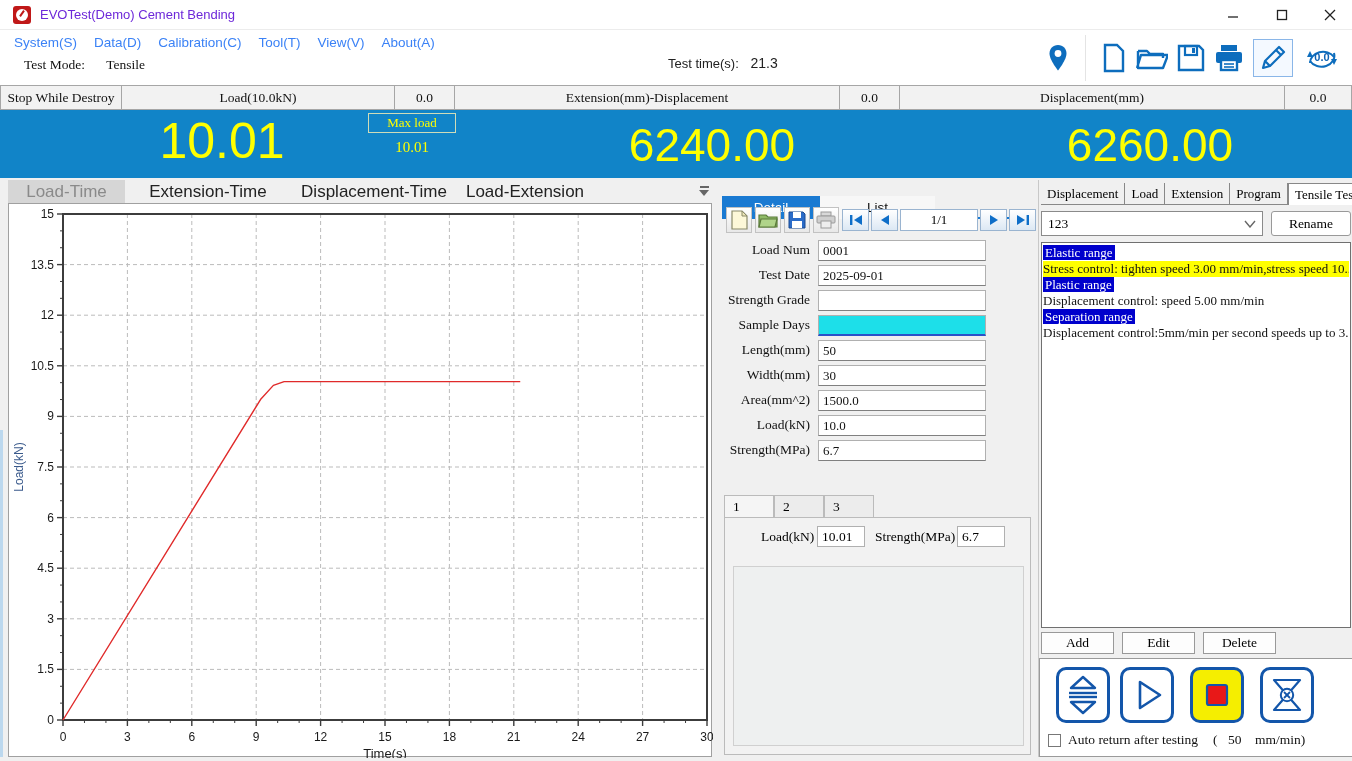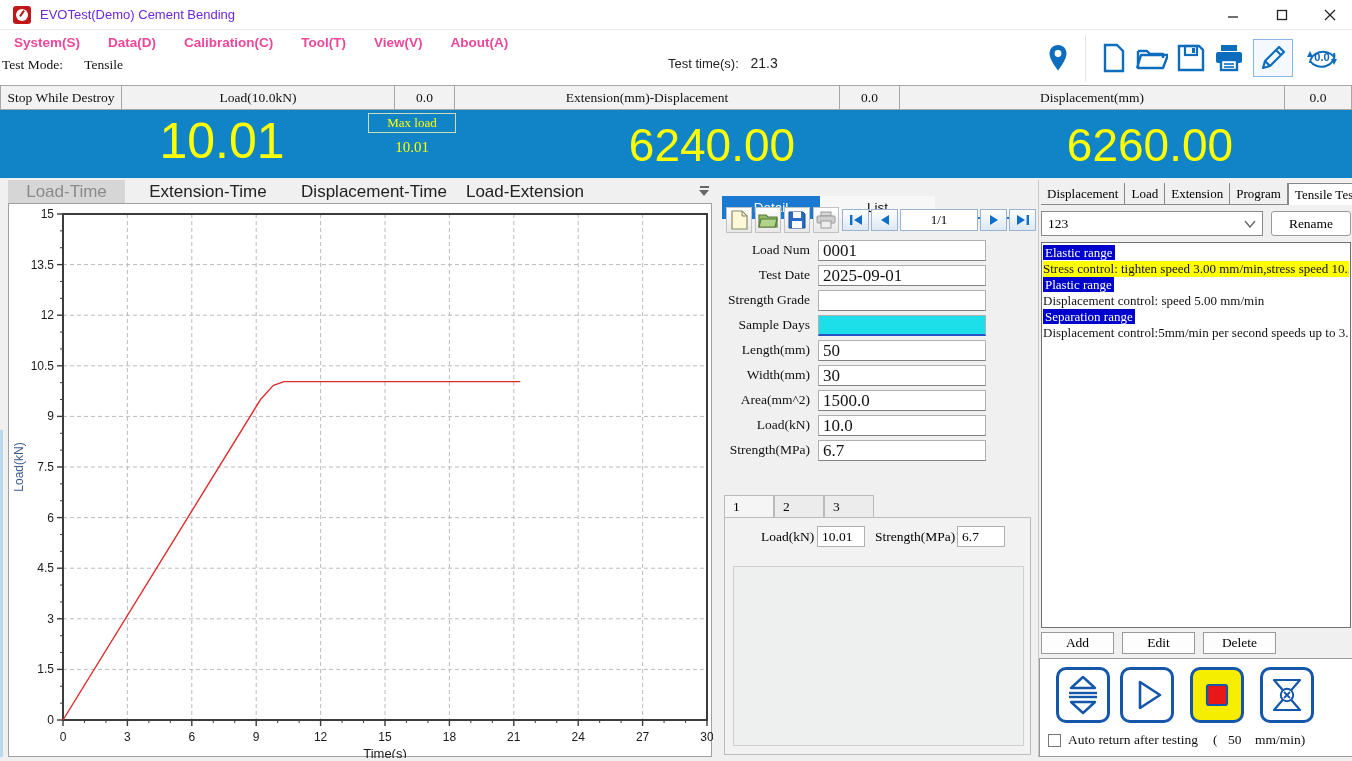--- a/index.html
+++ b/index.html
@@ -10,23 +10,23 @@
   .titlebar{position:absolute;left:0;top:0;width:1352px;height:30px;background:#fff;border-bottom:1px solid #ececec;}
   .app-icon{position:absolute;left:13px;top:6px;width:18px;height:18px;background:#c01818;border-radius:3px;}
   .app-icon .dial{position:absolute;left:3px;top:3px;width:12px;height:12px;background:#fff;border-radius:50%;}
   .app-icon .needle{position:absolute;left:8px;top:4px;width:2px;height:7px;background:#c01818;transform:rotate(35deg);}
   .title-text{position:absolute;left:40px;top:7px;font-size:13px;color:#6d28d9;}
   .win-btn{position:absolute;top:0;width:44px;height:30px;display:flex;align-items:center;justify-content:center;}
   .win-btn svg{stroke:#222;stroke-width:1.3;fill:none;}
 
   
   .menubar{position:absolute;left:0;top:30px;width:1352px;height:55px;background:#fff;}
-  .menu-row{position:absolute;left:14px;top:5px;display:flex;gap:28px;font-size:13.5px;color:#ec4899;font-weight:bold;}
+  .menu-row{position:absolute;left:14px;top:5px;display:flex;gap:17px;font-size:13.5px;color:#3b82f6;}
   .menu-row span{cursor:default;}
-  .mode-row{position:absolute;left:2px;top:27px;font-family:"Liberation Serif",serif;font-size:13.5px;color:#111;}
+  .mode-row{position:absolute;left:24px;top:27px;font-family:"Liberation Serif",serif;font-size:13.5px;color:#111;}
   .mode-row .val{margin-left:18px;}
   .test-time{position:absolute;left:668px;top:25px;font-size:13px;color:#222;}
   .test-time .val{font-size:14px;margin-left:8px;}
   .main-toolbar{position:absolute;right:10px;top:1px;height:53px;display:flex;align-items:center;gap:9px;}
   .tb-icon{display:flex;align-items:center;justify-content:center;}
   .tb-sep{width:1px;height:46px;background:#e4e4e4;margin:0 6px;}
   .tb-selected{border:1px solid #8ab6e8;background:#f4f9ff;padding:4px 5px;}
   .reset-icon{position:relative;width:40px;height:30px;}
   .reset-icon .rv{position:absolute;left:0;top:8px;width:40px;text-align:center;font-size:11px;font-weight:bold;color:#0d62b4;}
 
@@ -61,21 +61,21 @@
   .detail-tab{width:98px;height:23px;display:flex;align-items:center;justify-content:center;font-size:13.5px;}
   .detail-tab.active{background:#1a7ad2;color:#fff;}
   .detail-tab.inactive{background:#f7f7f7;color:#111;}
   .detail-toolbar{position:absolute;left:4px;top:27px;display:flex;gap:3px;}
   .dtb-btn{width:26px;height:26px;border:1px solid #c2c2c2;background:linear-gradient(#ffffff,#e8e8e8);display:flex;align-items:center;justify-content:center;}
   .pager{position:absolute;left:120px;top:29px;display:flex;gap:2px;align-items:center;}
   .pg-btn{width:27px;height:22px;border:1px solid #9ab4d0;background:linear-gradient(#ffffff,#dce8f4);display:flex;align-items:center;justify-content:center;}
   .pg-box{width:78px;height:22px;border:1px solid #9ab4d0;background:#fff;display:flex;align-items:center;justify-content:center;font-family:"Liberation Serif",serif;font-size:13px;}
   .form-row{position:absolute;left:0;height:21px;width:311px;}
   .form-row .flabel{position:absolute;left:0;top:2px;width:88px;text-align:right;font-family:"Liberation Serif",serif;font-size:13.5px;color:#111;}
-  .form-row input{position:absolute;left:96px;top:0;width:168px;height:21px;border:1px solid #b0b0b0;border-bottom:1px solid #808080;background:#fff;font-family:"Liberation Serif",serif;font-size:17px;padding:0 4px;color:#111;}
+  .form-row input{position:absolute;left:96px;top:0;width:168px;height:21px;border:1px solid #b0b0b0;border-bottom:1px solid #808080;background:#fff;font-family:"Liberation Serif",serif;font-size:13px;padding:0 4px;color:#111;}
   .form-row input.hl{background:#1ddfe9;border-bottom:2px solid #2a52c8;}
   .result-tabs{position:absolute;left:2px;top:315px;display:flex;}
   .r-tab{width:50px;height:22px;border:1px solid #bbb;border-bottom:none;display:flex;align-items:center;padding-left:8px;font-family:"Liberation Serif",serif;font-size:13.5px;background:#ececec;}
   .r-tab.active{background:#f5f5f5;height:23px;}
   .result-box{position:absolute;left:2px;top:337px;width:307px;height:238px;border:1px solid #bbb;background:#f2f2f2;}
   .result-fields{position:absolute;left:0;top:8px;width:307px;height:22px;font-family:"Liberation Serif",serif;font-size:13.5px;}
   .result-fields .lb1{position:absolute;left:36px;top:3px;}
   .result-fields input{position:absolute;top:0;height:21px;border:1px solid #b0b0b0;background:#fff;font-family:"Liberation Serif",serif;font-size:13.5px;padding:0 4px;}
   .rf-load{left:92px;width:48px;}
   .result-fields .lb2{position:absolute;left:150px;top:3px;}

